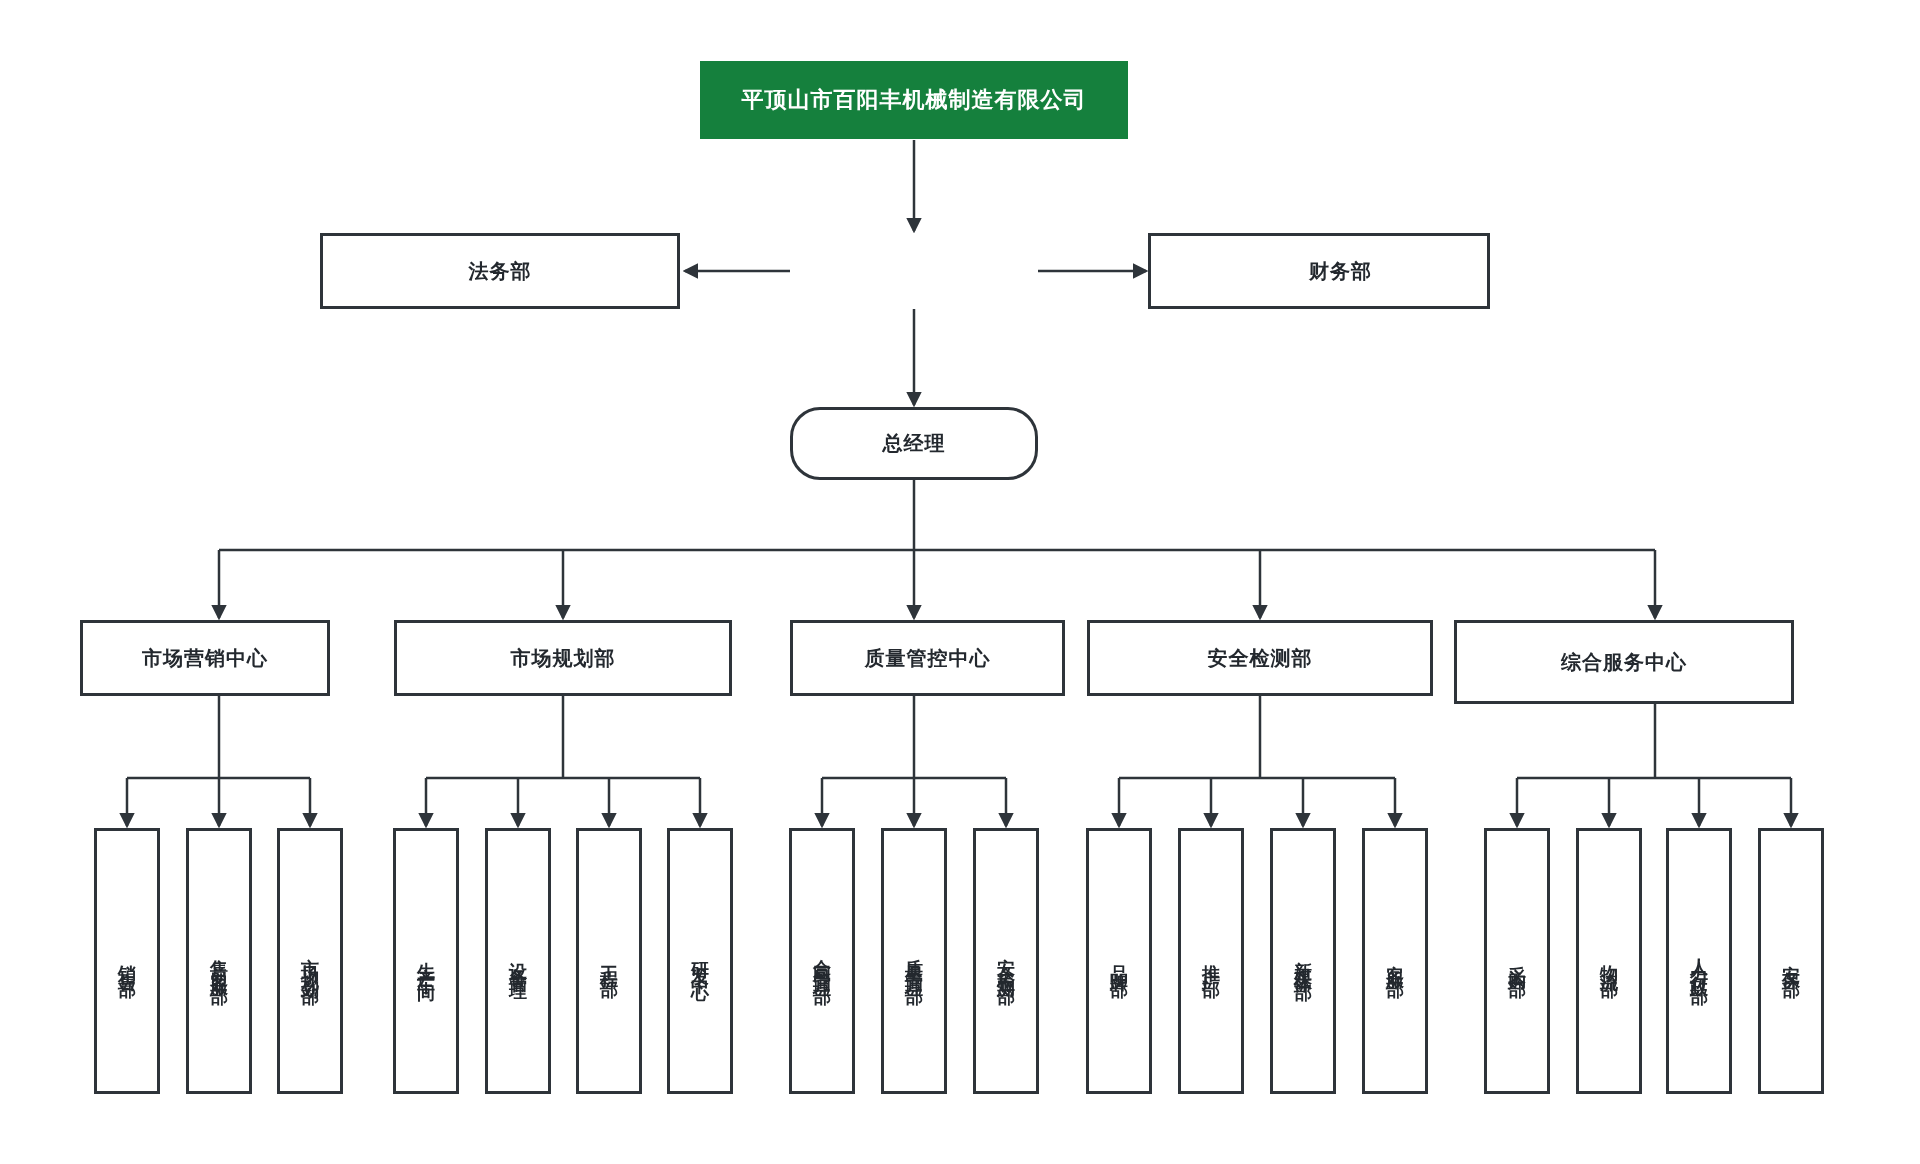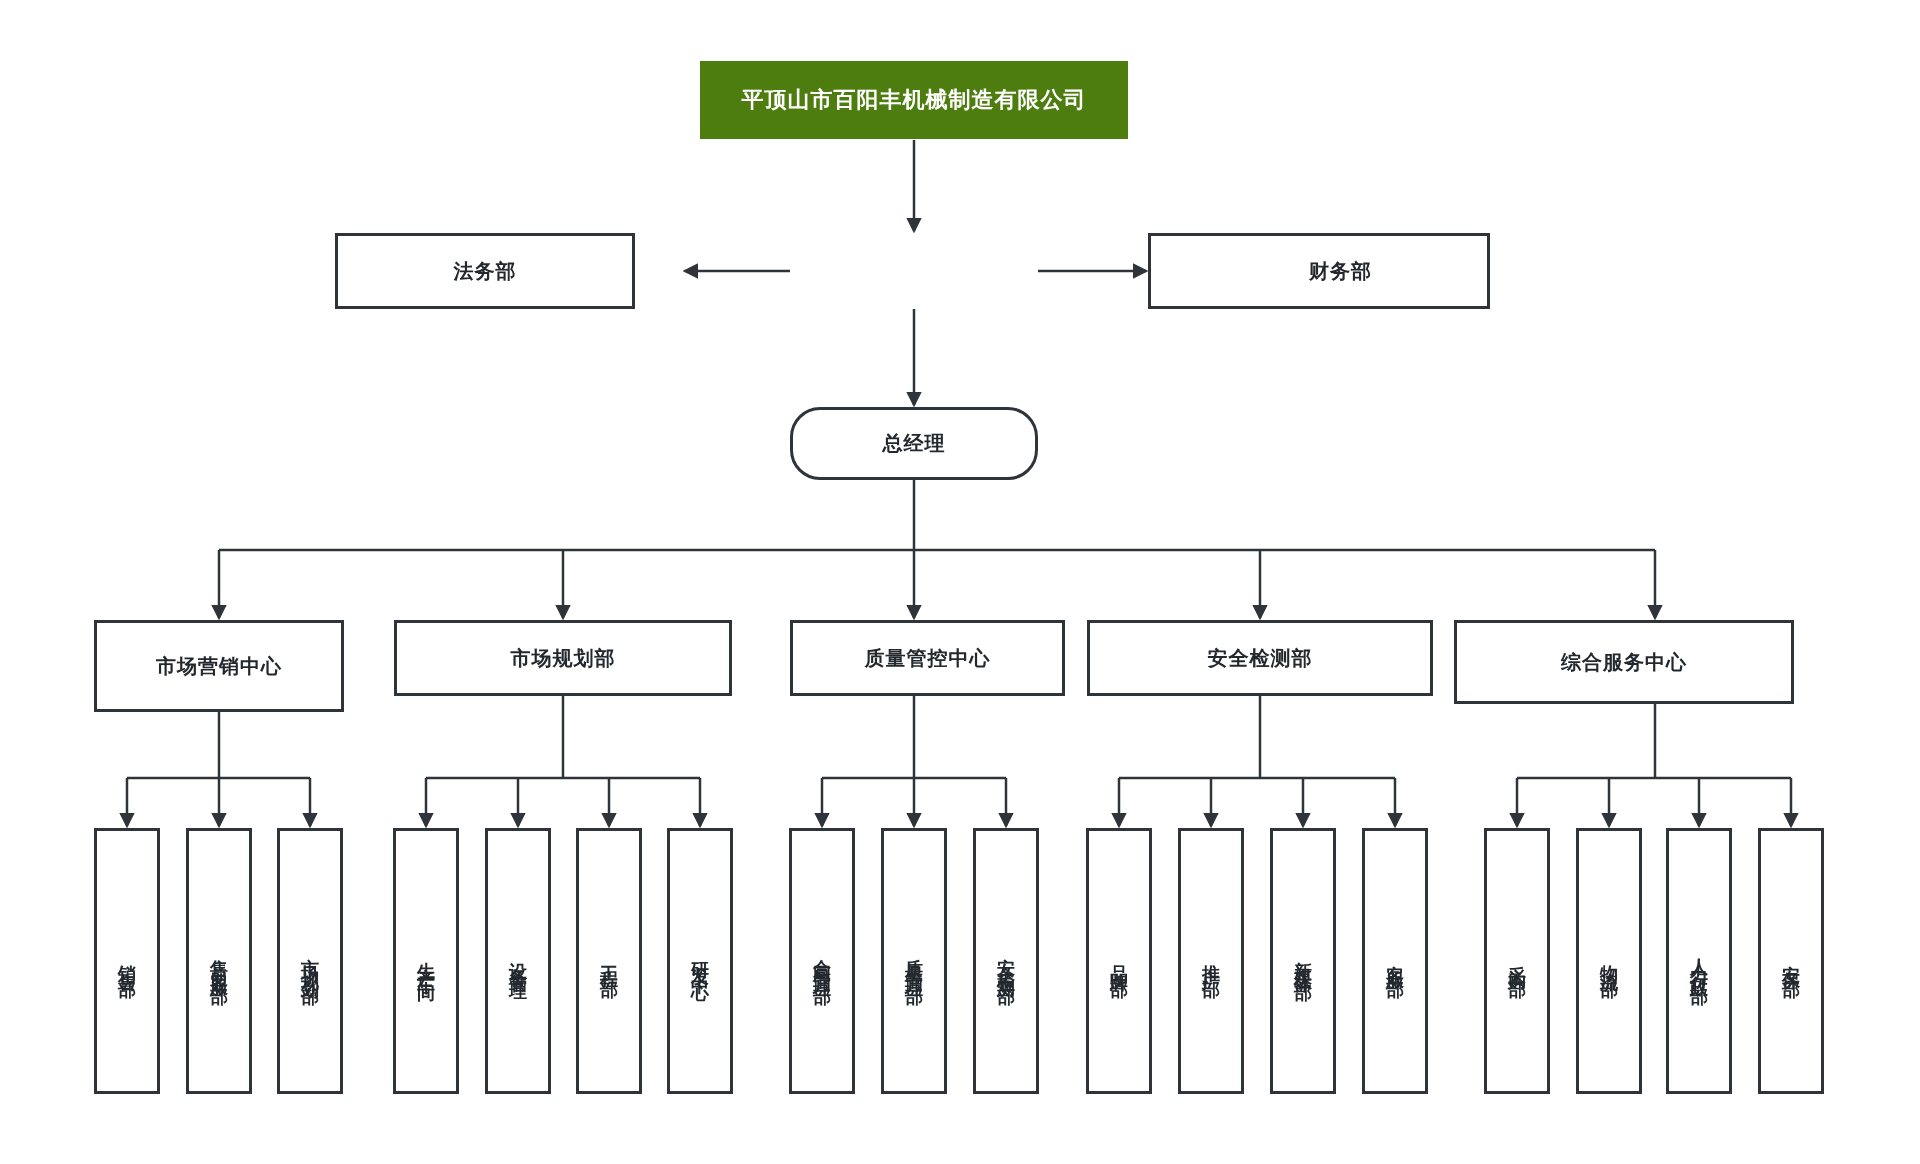--- a/index.html
+++ b/index.html
@@ -20,21 +20,21 @@
     display: flex;
     align-items: center;
     justify-content: center;
     font-weight: bold;
     font-size: 20px;
     color: #23282e;
     letter-spacing: 1px;
     text-align: center;
   }
   .node-blue {
-    background: #4d7c0f;
+    background: #15803d;
     border: none;
     color: #ffffff;
     font-size: 22px;
     letter-spacing: 1px;
   }
   .vtext {
     writing-mode: vertical-rl;
     text-orientation: upright;
     letter-spacing: 7px;
     font-size: 18px;
@@ -89,26 +89,26 @@
       <path d="M1395 778 V826" marker-end="url(#arw)"></path>
       <path d="M1517 778 V826" marker-end="url(#arw)"></path>
       <path d="M1609 778 V826" marker-end="url(#arw)"></path>
       <path d="M1699 778 V826" marker-end="url(#arw)"></path>
       <path d="M1791 778 V826" marker-end="url(#arw)"></path>
     </g>
   </svg>
 
   <div class="node node-blue" style="left:700px; top:61px; width:428px; height:78px;">平顶山市百阳丰机械制造有限公司</div>
 
-  <div class="node" style="left:335px; top:233px; width:300px; height:76px;">法务部</div>
+  <div class="node" style="left:320px; top:233px; width:360px; height:76px;">法务部</div>
   <div class="node" style="left:1148px; top:233px; width:342px; height:76px;padding-left:43px;">财务部</div>
 
   <div class="node" style="left:790px; top:407px; width:248px; height:73px;border-radius:30px;">总经理</div>
 
-  <div class="node" style="left:94px; top:620px; width:250px; height:92px;">市场营销中心</div>
+  <div class="node" style="left:80px; top:620px; width:250px; height:76px;">市场营销中心</div>
   <div class="node" style="left:394px; top:620px; width:338px; height:76px;">市场规划部</div>
   <div class="node" style="left:790px; top:620px; width:275px; height:76px;">质量管控中心</div>
   <div class="node" style="left:1087px; top:620px; width:346px; height:76px;">安全检测部</div>
   <div class="node" style="left:1454px; top:620px; width:340px; height:84px;">综合服务中心</div>
 
   <div class="node" style="left:94px; top:828px; width:66px; height:266px;">
     <span class="vtext">销售部</span>
   </div>
   <div class="node" style="left:186px; top:828px; width:66px; height:266px;">
     <span class="vtext">售前客服部</span>

